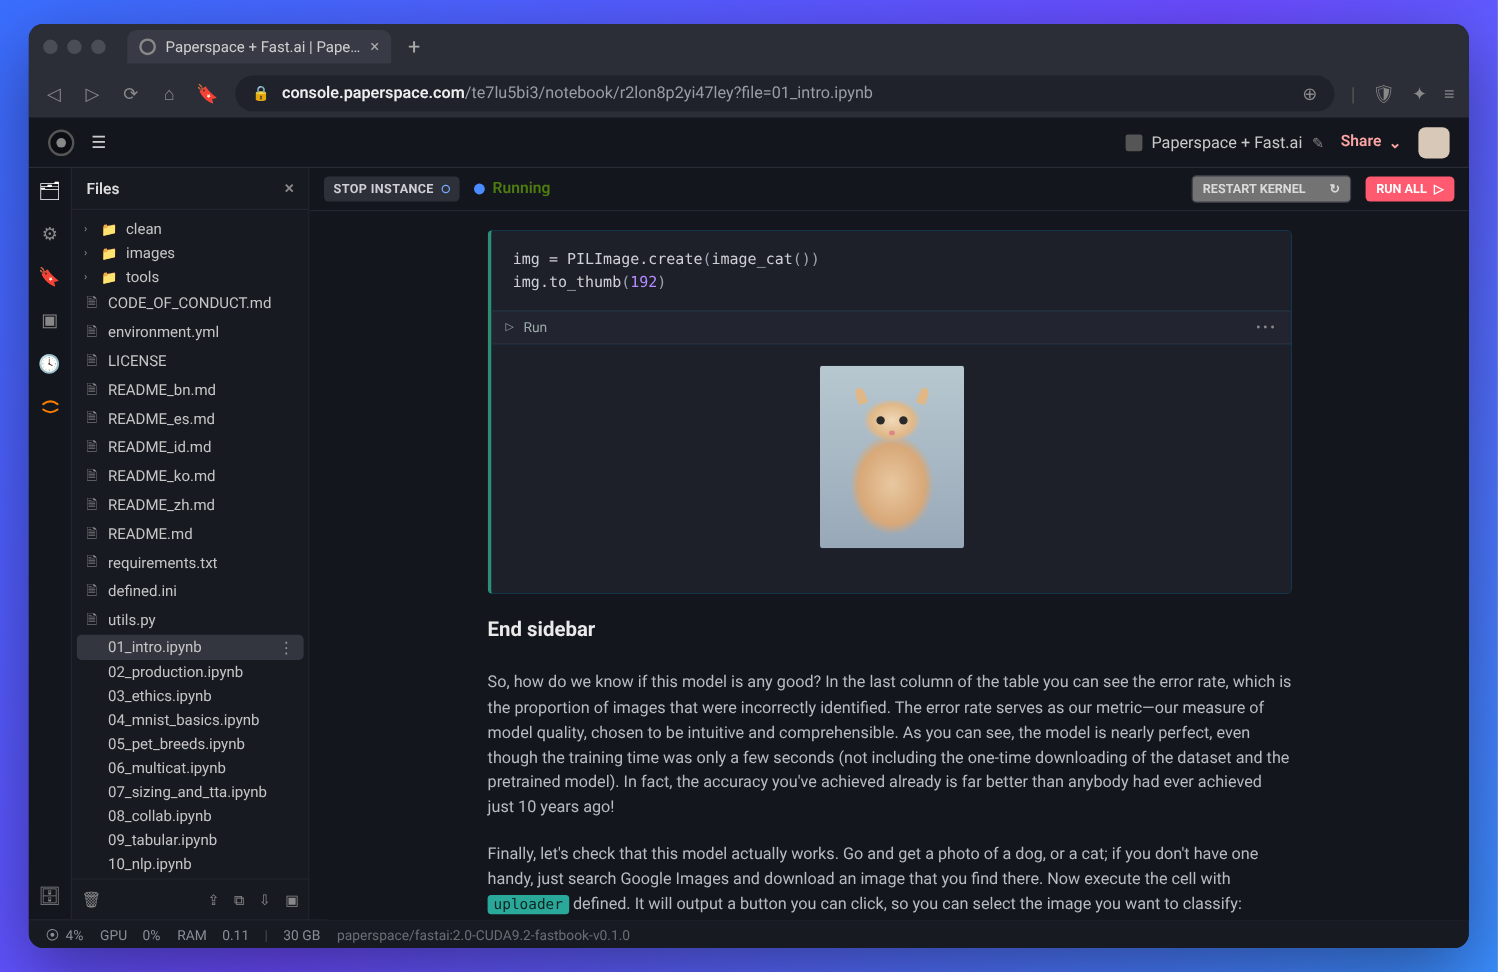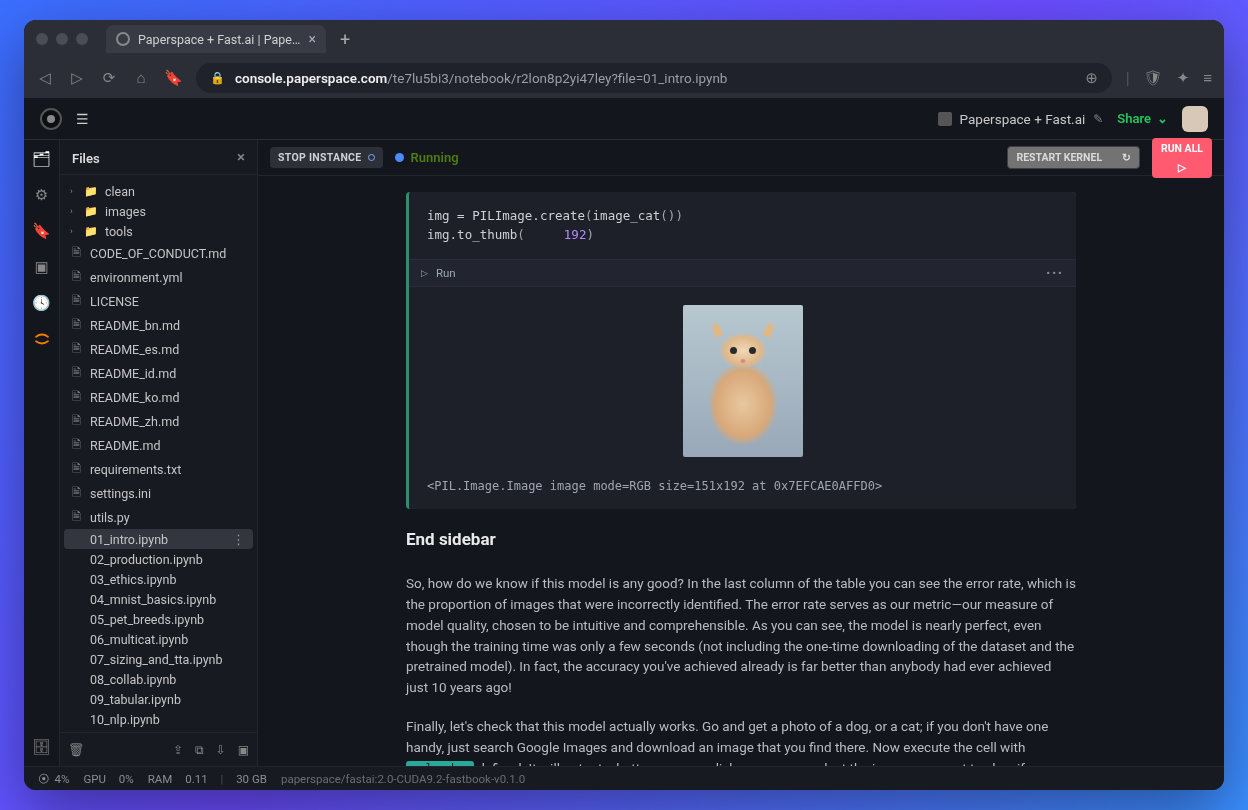--- a/index.html
+++ b/index.html
@@ -32,21 +32,21 @@
   .url-path { color:#9a9da5; }
   .chrome-icon { color:#888; font-size:15px; cursor:pointer; }
   
   .app-top { height:42px; background:#14161d; display:flex; align-items:center; padding:0 16px; gap:14px; border-bottom:1px solid #2a2d36; }
   .logo { width:22px; height:22px; border-radius:50%; border:2px solid #555; background:#0c0e14; position:relative; }
   .logo::after{ content:""; position:absolute; inset:5px; border-radius:50%; background:#888; }
   .hamburger { color:#ccc; cursor:pointer; font-size:14px; }
   .app-title-wrap { flex:1; display:flex; justify-content:flex-end; align-items:center; gap:8px; color:#c9c9c9; font-size:13.5px; }
   .app-title-wrap .tiny-ico { width:14px; height:14px; background:#555; border-radius:2px; }
   .app-title-wrap .edit { color:#888; font-size:12px; cursor:pointer; }
-  .share { color:#22c55e; font-size:13px; font-weight:600; cursor:pointer; display:flex; align-items:center; gap:6px; }
+  .share { color:#fca5a5; font-size:13px; font-weight:600; cursor:pointer; display:flex; align-items:center; gap:6px; }
   .avatar { width:26px; height:26px; border-radius:6px; background:#d8c8b8; }
   
   .app-body { flex:1; display:flex; min-height:0; background:#14161d; }
   .rail { width:36px; background:#14161d; display:flex; flex-direction:column; align-items:center; padding:10px 0; gap:18px; border-right:1px solid #23252e; }
   .rail .ico { color:#888; font-size:15px; cursor:pointer; }
   .rail .ico.active { color:#fff; }
   .rail .spacer { flex:1; }
   .rail .jupyter { width:18px; height:18px; }
   .rail .jupyter svg { width:100%; height:100%; }
   .rail .db { color:#888; font-size:15px; cursor:pointer; }
@@ -69,21 +69,21 @@
   
   .content { flex:1; display:flex; flex-direction:column; min-width:0; background:#14161d; }
   .toolbar { height:36px; display:flex; align-items:center; padding:0 12px; gap:12px; border-bottom:1px solid #23252e; }
   .pill { font-size:10.5px; font-weight:700; letter-spacing:0.3px; padding:4px 8px; border-radius:4px; display:inline-flex; align-items:center; gap:6px; cursor:pointer; }
   .pill.stop { background:#2d3039; color:#cfd0d5; }
   .pill.stop .dot { width:7px; height:7px; border-radius:50%; border:1.5px solid #7aaaff; }
   .status { display:flex; align-items:center; gap:7px; color:#4d7c0f; font-size:13px; font-weight:600; }
   .status .dot { width:9px; height:9px; border-radius:50%; background:#4a8cff; display:inline-block; }
   .toolbar .spacer { flex:1; }
   .btn-outline { border:1px solid #3c3f49; color:#dadada; font-size:10.5px; font-weight:700; padding:4px 8px; border-radius:4px; display:inline-flex; align-items:center; gap:20px; cursor:pointer; background:#737373; }
-  .btn-run { background:#ff5a6f; color:#fff; font-size:10.5px; font-weight:700; padding:4px 9px; border-radius:4px; display:inline-flex; align-items:center; gap:6px; cursor:pointer;flex-direction:column; }
+  .btn-run { background:#ff5a6f; color:#fff; font-size:10.5px; font-weight:700; padding:4px 9px; border-radius:4px; display:inline-flex; align-items:center; gap:6px; cursor:pointer; }
   .notebook { flex:1; overflow:auto; padding:16px 20px 20px 20px; }
   .notebook-inner { max-width:670px; margin:0 auto; }
   .cell { border-left:3px solid #2d8f6f; background:#0369a1; border-radius:4px; overflow:hidden; margin-bottom:20px; }
   .cell-code { background:#1d2029; padding:14px 18px; font-family:"SF Mono",Menlo,Consolas,monospace; font-size:12.5px; color:#cfd0d5; line-height:1.55; white-space:pre; }
   .cell-run { background:#22252f; padding:6px 12px; display:flex; align-items:center; gap:8px; color:#9aa; font-size:11.5px; border-top:1px solid #2a2d37; border-bottom:1px solid #2a2d37; }
   .cell-run .play { font-size:9px; }
   .cell-run .dots { margin-left:auto; color:#888; letter-spacing:2px; cursor:pointer; }
   .cell-output { background:#1d2029; padding:18px 18px 16px 18px; }
   .cat-img { width:120px; height:152px; margin:0 auto 22px; display:block; background:
     radial-gradient(ellipse 40px 30px at 50% 30%, #f0d8b8 0%, #e0b888 45%, transparent 60%),
@@ -94,21 +94,21 @@
   .cat-img::before { content:""; position:absolute; top:18px; left:30px; width:8px; height:14px; background:#e0b888; border-radius:60% 60% 0 0; transform:rotate(-20deg); }
   .cat-img::after { content:""; position:absolute; top:18px; right:30px; width:8px; height:14px; background:#e0b888; border-radius:60% 60% 0 0; transform:rotate(20deg); }
   .cat-face { position:absolute; top:34px; left:50%; transform:translateX(-50%); width:46px; height:38px; }
   .cat-eye { position:absolute; width:7px; height:7px; background:#2a2a2a; border-radius:50%; top:8px; }
   .cat-eye.l { left:10px; } .cat-eye.r { right:10px; }
   .cat-nose { position:absolute; width:5px; height:4px; background:#d88; border-radius:50%; top:20px; left:50%; transform:translateX(-50%); }
   .repr { font-family:"SF Mono",Menlo,Consolas,monospace; font-size:12px; color:#9fa5b0; }
   .md h2 { color:#eaeaea; font-size:17px; font-weight:700; margin:16px 0 24px; }
   .md p { color:#b8bbc2; font-size:13.5px; line-height:1.55; margin-bottom:18px; }
   .md code.hl { background:#2aa89a; color:#0e2420; padding:1px 5px; border-radius:3px; font-family:"SF Mono",Menlo,monospace; font-size:12px; }
-  .tok-num { color:#b58aff;margin-left:39px; }
+  .tok-num { color:#b58aff; }
   .tok-pn { color:#9fa5b0; }
   
   .statusbar { height:24px; background:#181a22; border-top:1px solid #23252e; display:flex; align-items:center; padding:0 14px; gap:14px; color:#8a8d95; font-size:11.5px; }
   .statusbar .seg { display:flex; align-items:center; gap:5px; }
   .statusbar .sep { color:#4a4d55; }
   .statusbar .path { color:#6a6d75; }
 </style>
 </head>
 <body>
 
@@ -236,21 +236,21 @@
           <div class="tree-item l0">
             <span class="fico ">🗎</span>
             <span>README.md</span>
           </div>
           <div class="tree-item l0">
             <span class="fico ">🗎</span>
             <span>requirements.txt</span>
           </div>
           <div class="tree-item l0">
             <span class="fico ">🗎</span>
-            <span>settings.ini</span>
+            <span>defined.ini</span>
           </div>
           <div class="tree-item l0">
             <span class="fico ">🗎</span>
             <span>utils.py</span>
           </div>
           <div class="tree-item l0 selected">
             <span class="fico code"></span>
             <span>01_intro.ipynb</span>
             <span class="more">⋮</span>
           </div>
@@ -337,21 +337,20 @@
               <span class="dots">•••</span>
             </div>
             <div class="cell-output">
               <div class="cat-img">
                 <div class="cat-face">
                     <span class="cat-eye l"></span>
                     <span class="cat-eye r"></span>
                     <span class="cat-nose"></span>
                   </div>
               </div>
-              <div class="repr">&lt;PIL.Image.Image image mode=RGB size=151x192 at 0x7EFCAE0AFFD0&gt;</div>
             </div>
           </div>
 
           <div class="md">
             <h2>End sidebar</h2>
             <p>So, how do we know if this model is any good? In the last column of the table you can see the error rate, which is the proportion of images that were incorrectly identified. The error rate serves as our metric—our measure of model quality, chosen to be intuitive and comprehensible. As you can see, the model is nearly perfect, even though the training time was only a few seconds (not including the one-time downloading of the dataset and the pretrained model). In fact, the accuracy you've achieved already is far better than anybody had ever achieved just 10 years ago!</p>
             <p>
               <span>Finally, let's check that this model actually works. Go and get a photo of a dog, or a cat; if you don't have one handy, just search Google Images and download an image that you find there. Now execute the cell with </span><code class="hl">uploader</code><span> defined. It will output a button you can click, so you can select the image you want to classify:</span>
             </p>
           </div>

